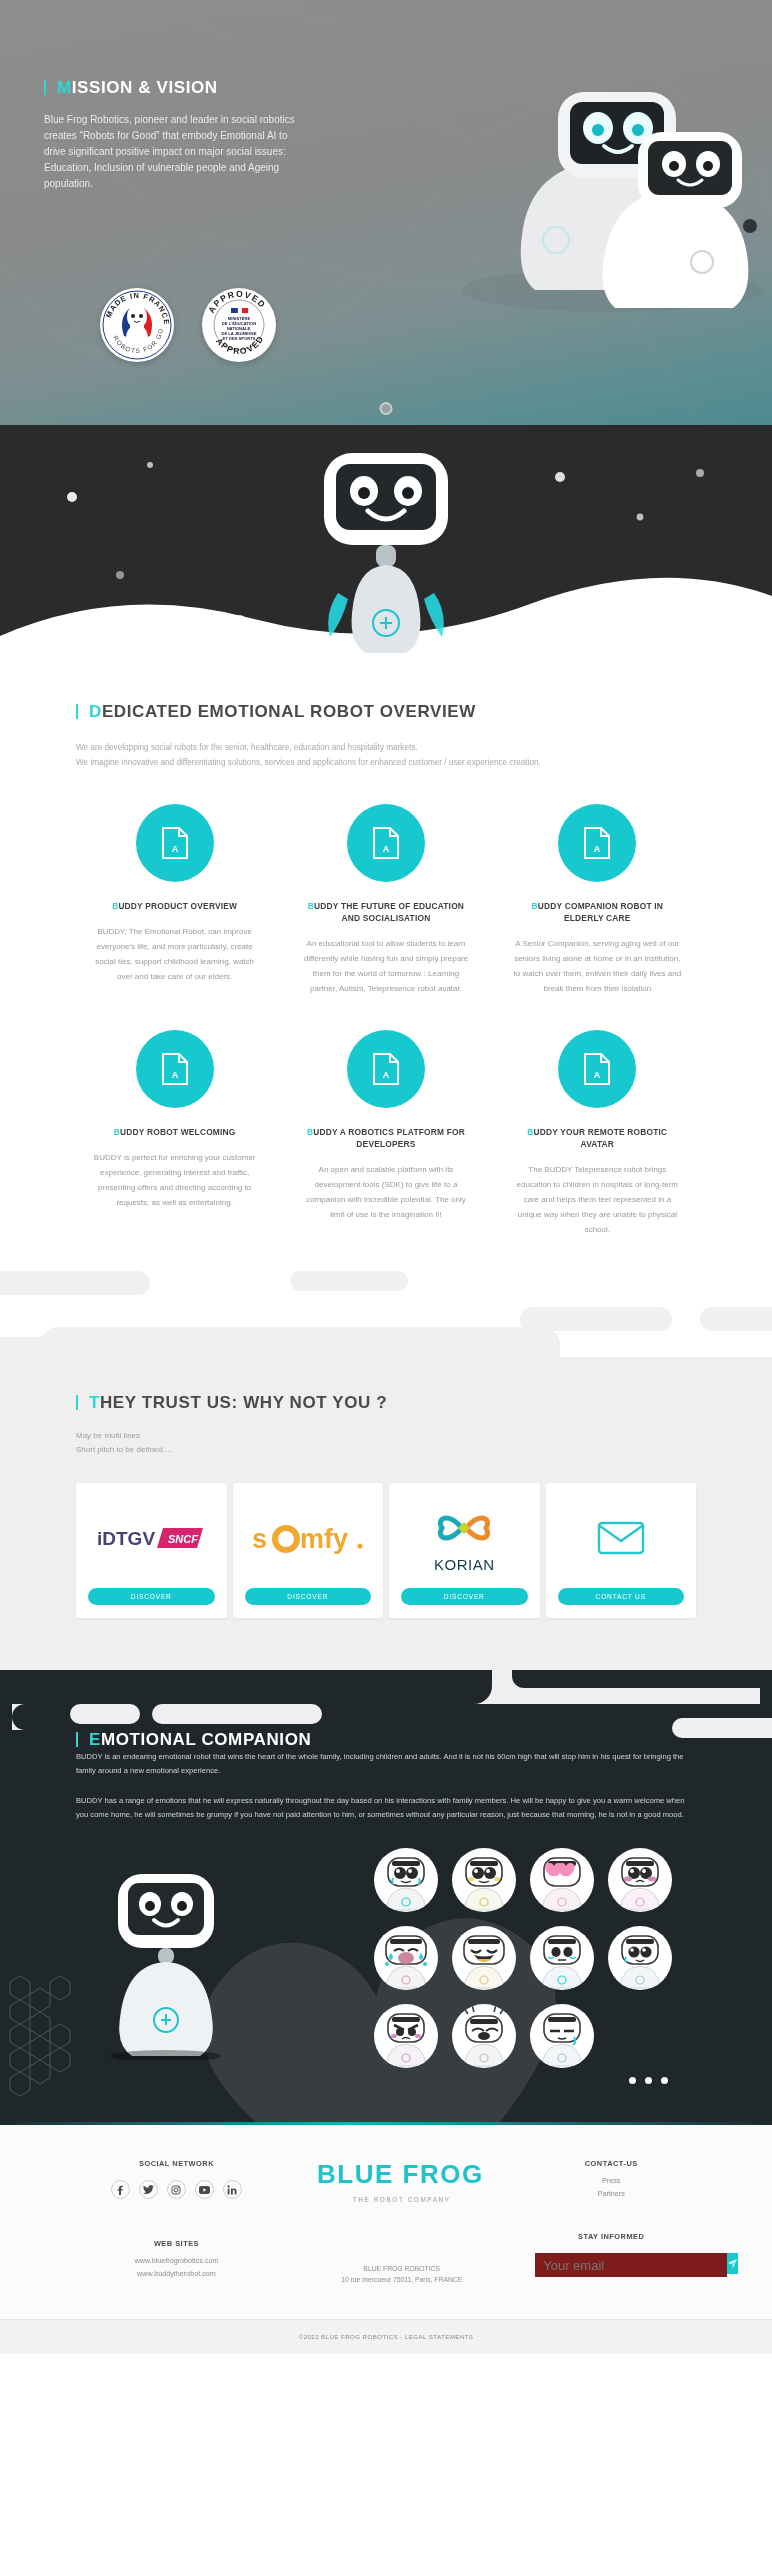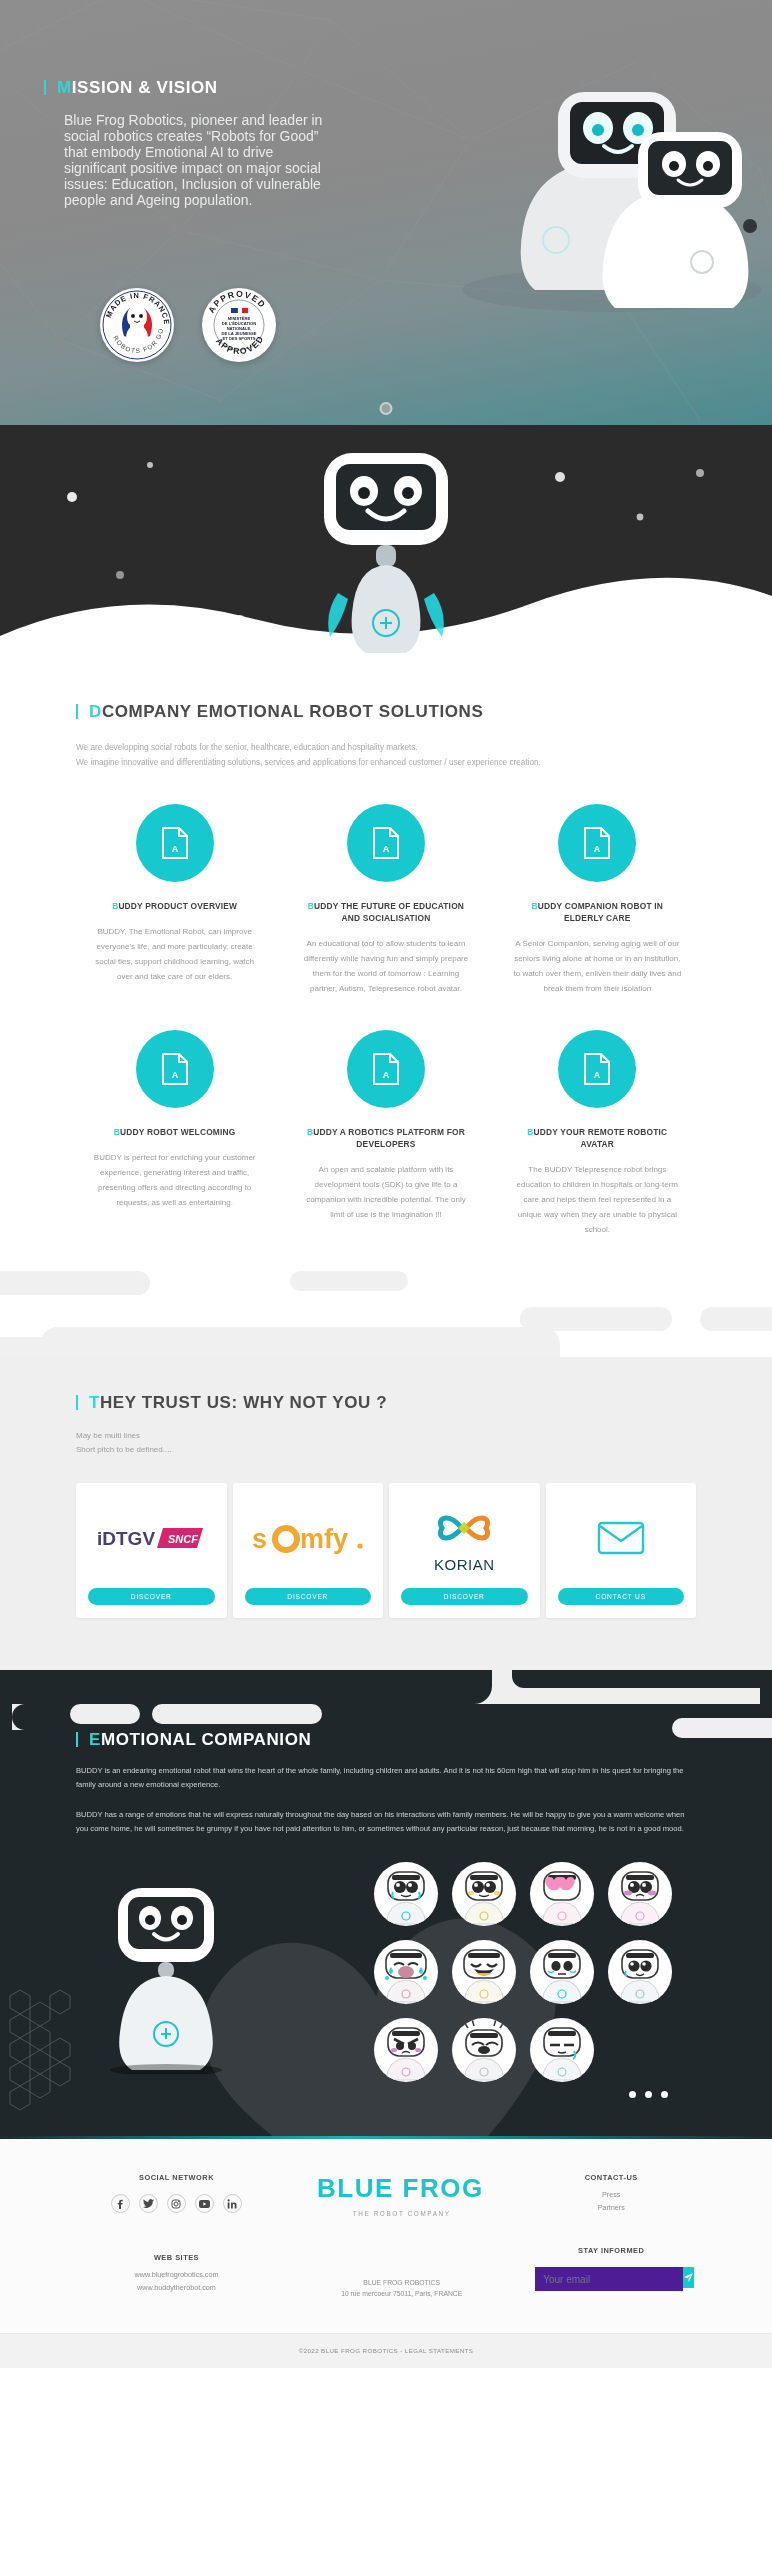--- a/index.html
+++ b/index.html
@@ -17,21 +17,21 @@
     position:relative; height:425px; overflow:hidden;
     background:linear-gradient(170deg,#8e8e8e 0%,#8a8a8a 42%,#7f8f91 68%,#5e8e92 88%,#4c8b90 100%);
   }
   .hero .mesh { position:absolute; inset:0; opacity:.35; }
   .hero-inner { position:relative; z-index:3; padding:78px 0 0 44px; width:400px; }
   .sec-title { font-size:17px; font-weight:bold; letter-spacing:.6px; color:#ffffff; }
   .sec-title .bar { display:inline-block; width:2px; height:15px; background:#2fd6d6;
                     vertical-align:-2px; margin-right:11px;}
   .sec-title .cap { color:#2fd6d6; }
   .hero p {
-    margin-top:14px; font-size:14px; line-height:16px; color:#e9eaea; width:262px;margin-left:20px;
+    margin-top:14px; font-size:10px; line-height:16px; color:#e9eaea; width:262px;
   }
   .robot-photo { position:absolute; right:10px; top:40px; width:330px; height:280px; z-index:2;}
 
   
   .badges { position:absolute; left:100px; top:288px; display:flex; gap:28px; z-index:4;}
   .badge { width:74px; height:74px; border-radius:50%; background:#fff; position:relative;
            box-shadow:0 2px 6px rgba(0,0,0,.18); }
   .badge svg { display:block; }
 
   .hero-dot {
@@ -80,21 +80,21 @@
     background:#17c9cf; color:#fff; font-size:6.6px; letter-spacing:.8px;
     display:flex; align-items:center; justify-content:center;
   }
 
   
   .emotional { background:#20272b; position:relative; padding:0 12px 44px; overflow:hidden; }
   .emo-top { position:relative; height:60px; background:#efefef; }
   .emo-notch { position:absolute; background:#20272b; border-radius:16px; }
   .emo-light { position:absolute; background:#efefef; border-radius:16px; }
   .emotional .sec-title { color:#fff; }
-  .emotional p { font-size:7.6px; line-height:14px; color:#cfd4d6; margin-top:14px; }
+  .emotional p { font-size:7.6px; line-height:14px; color:#cfd4d6; }
   .heart { position:absolute; left:50%; top:230px; transform:translateX(-50%) rotate(-8deg);
            opacity:.10; }
   .emo-stage { position:relative; margin-top:26px; height:230px; }
   .emoji-grid { position:absolute; right:24px; top:0; display:grid;
                 grid-template-columns:repeat(4,64px); gap:14px 14px; }
   .emoji { width:64px; height:64px; border-radius:50%; background:#fff; overflow:hidden; }
   .big-robot { position:absolute; left:20px; top:22px; }
   .dots3 { position:absolute; right:28px; bottom:-6px; display:flex; gap:9px; }
   .dots3 i { width:7px; height:7px; border-radius:50%; background:#fff; display:block; }
   .hexbg { position:absolute; left:0; bottom:0; opacity:.35; }
@@ -105,22 +105,22 @@
   .f-col { text-align:center; }
   .f-h { font-size:7.4px; font-weight:bold; color:#4c4c4c; letter-spacing:.5px; }
   .f-item { font-size:7.2px; color:#8d8d8d; margin-top:8px; }
   .socials { display:flex; gap:9px; justify-content:center; margin-top:12px; }
   .soc { width:19px; height:19px; border-radius:50%; border:1px solid #cdcdcd;
          display:flex; align-items:center; justify-content:center; color:#5a5a5a; }
   .brand-logo { text-align:center; }
   .brand-sub { font-size:6.4px; color:#9a9a9a; letter-spacing:1.6px; margin-top:3px; }
   .addr { font-size:6.8px; color:#8d8d8d; line-height:11px; margin-top:60px; text-align:center; }
   .news { display:flex; margin-top:12px; width:152px; margin-left:auto; margin-right:auto; }
-  .news input { flex:1; border:0; background:#4c1d95; height:21px; padding:12px 8px;
-                font-size:10px; color:#9b9b9b; font-family:"Liberation Sans",sans-serif; }
+  .news input { flex:1; border:0; background:#7f1d1d; height:21px; padding:12px 8px;
+                font-size:13px; color:#9b9b9b; font-family:"Liberation Sans",sans-serif; }
   .news button { width:23px; height:21px; border:0; background:#17c9cf; color:#fff;
                  cursor:pointer; display:flex; align-items:center; justify-content:center; }
   .legal { margin-top:34px; border-top:1px solid #e6e6e6; background:#f2f2f2;
            text-align:center; padding:13px 0 14px; font-size:6.2px; color:#8b8b8b; letter-spacing:.4px;}
   .f-teal-edge { height:3px; background:linear-gradient(90deg,#1d2a2e,#16b3b9 45%,#1d2a2e); }
 </style>
 </head>
 <body>
 
 <div class="page">
@@ -273,21 +273,21 @@
       <g fill="#25e2ea" opacity=".85">
         <path d="M36 146 q-14 20 -8 44 q12 -16 18 -38z"></path>
         <path d="M132 146 q14 20 8 44 q-12 -16 -18 -38z"></path>
       </g>
     </svg>
   </section>
 
   <section class="solutions">
     <div class="wrap">
       <div class="sec-title dark">
-        <span class="bar"></span><span class="cap">D</span><span>COMPANY EMOTIONAL ROBOT SOLUTIONS</span>
+        <span class="bar"></span><span class="cap">D</span><span>EDICATED EMOTIONAL ROBOT OVERVIEW</span>
       </div>
       <div class="lead">
         <div>We are developping social robots for the senior, healthcare, education and hospitality markets.</div>
         <div>We imagine innovative and differentiating solutions, services and applications for enhanced customer / user experience creation.</div>
       </div>
 
       <div class="cards">
         <div class="card">
           <div class="circ">
             <svg width="30" height="34" viewBox="0 0 30 34">

